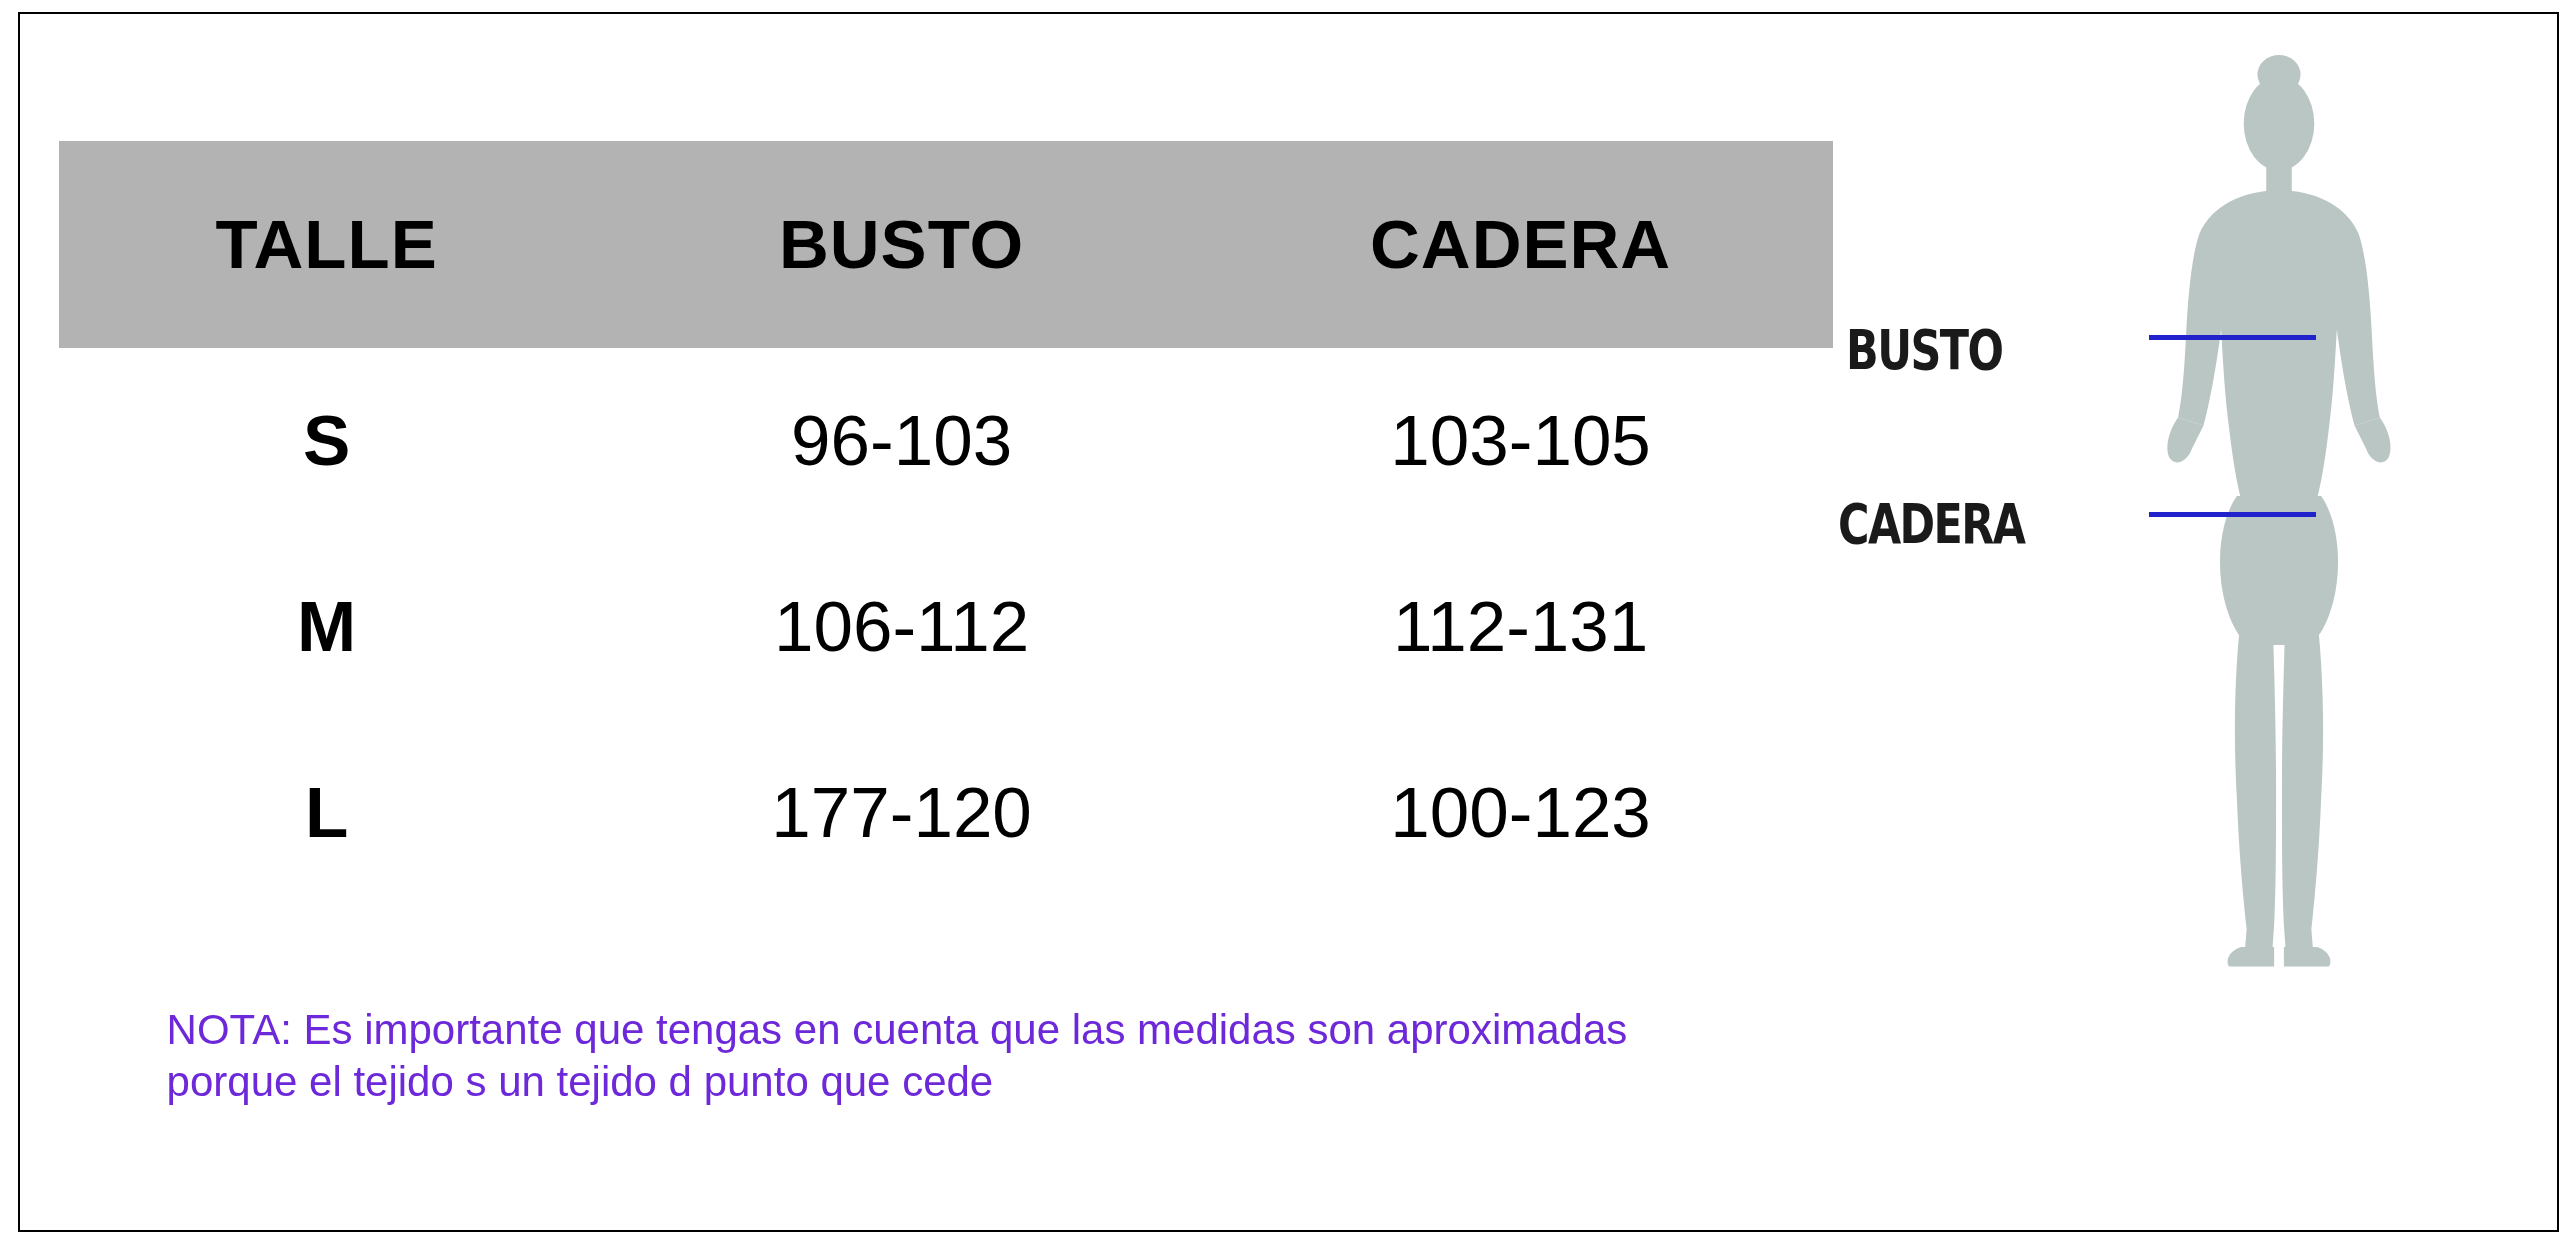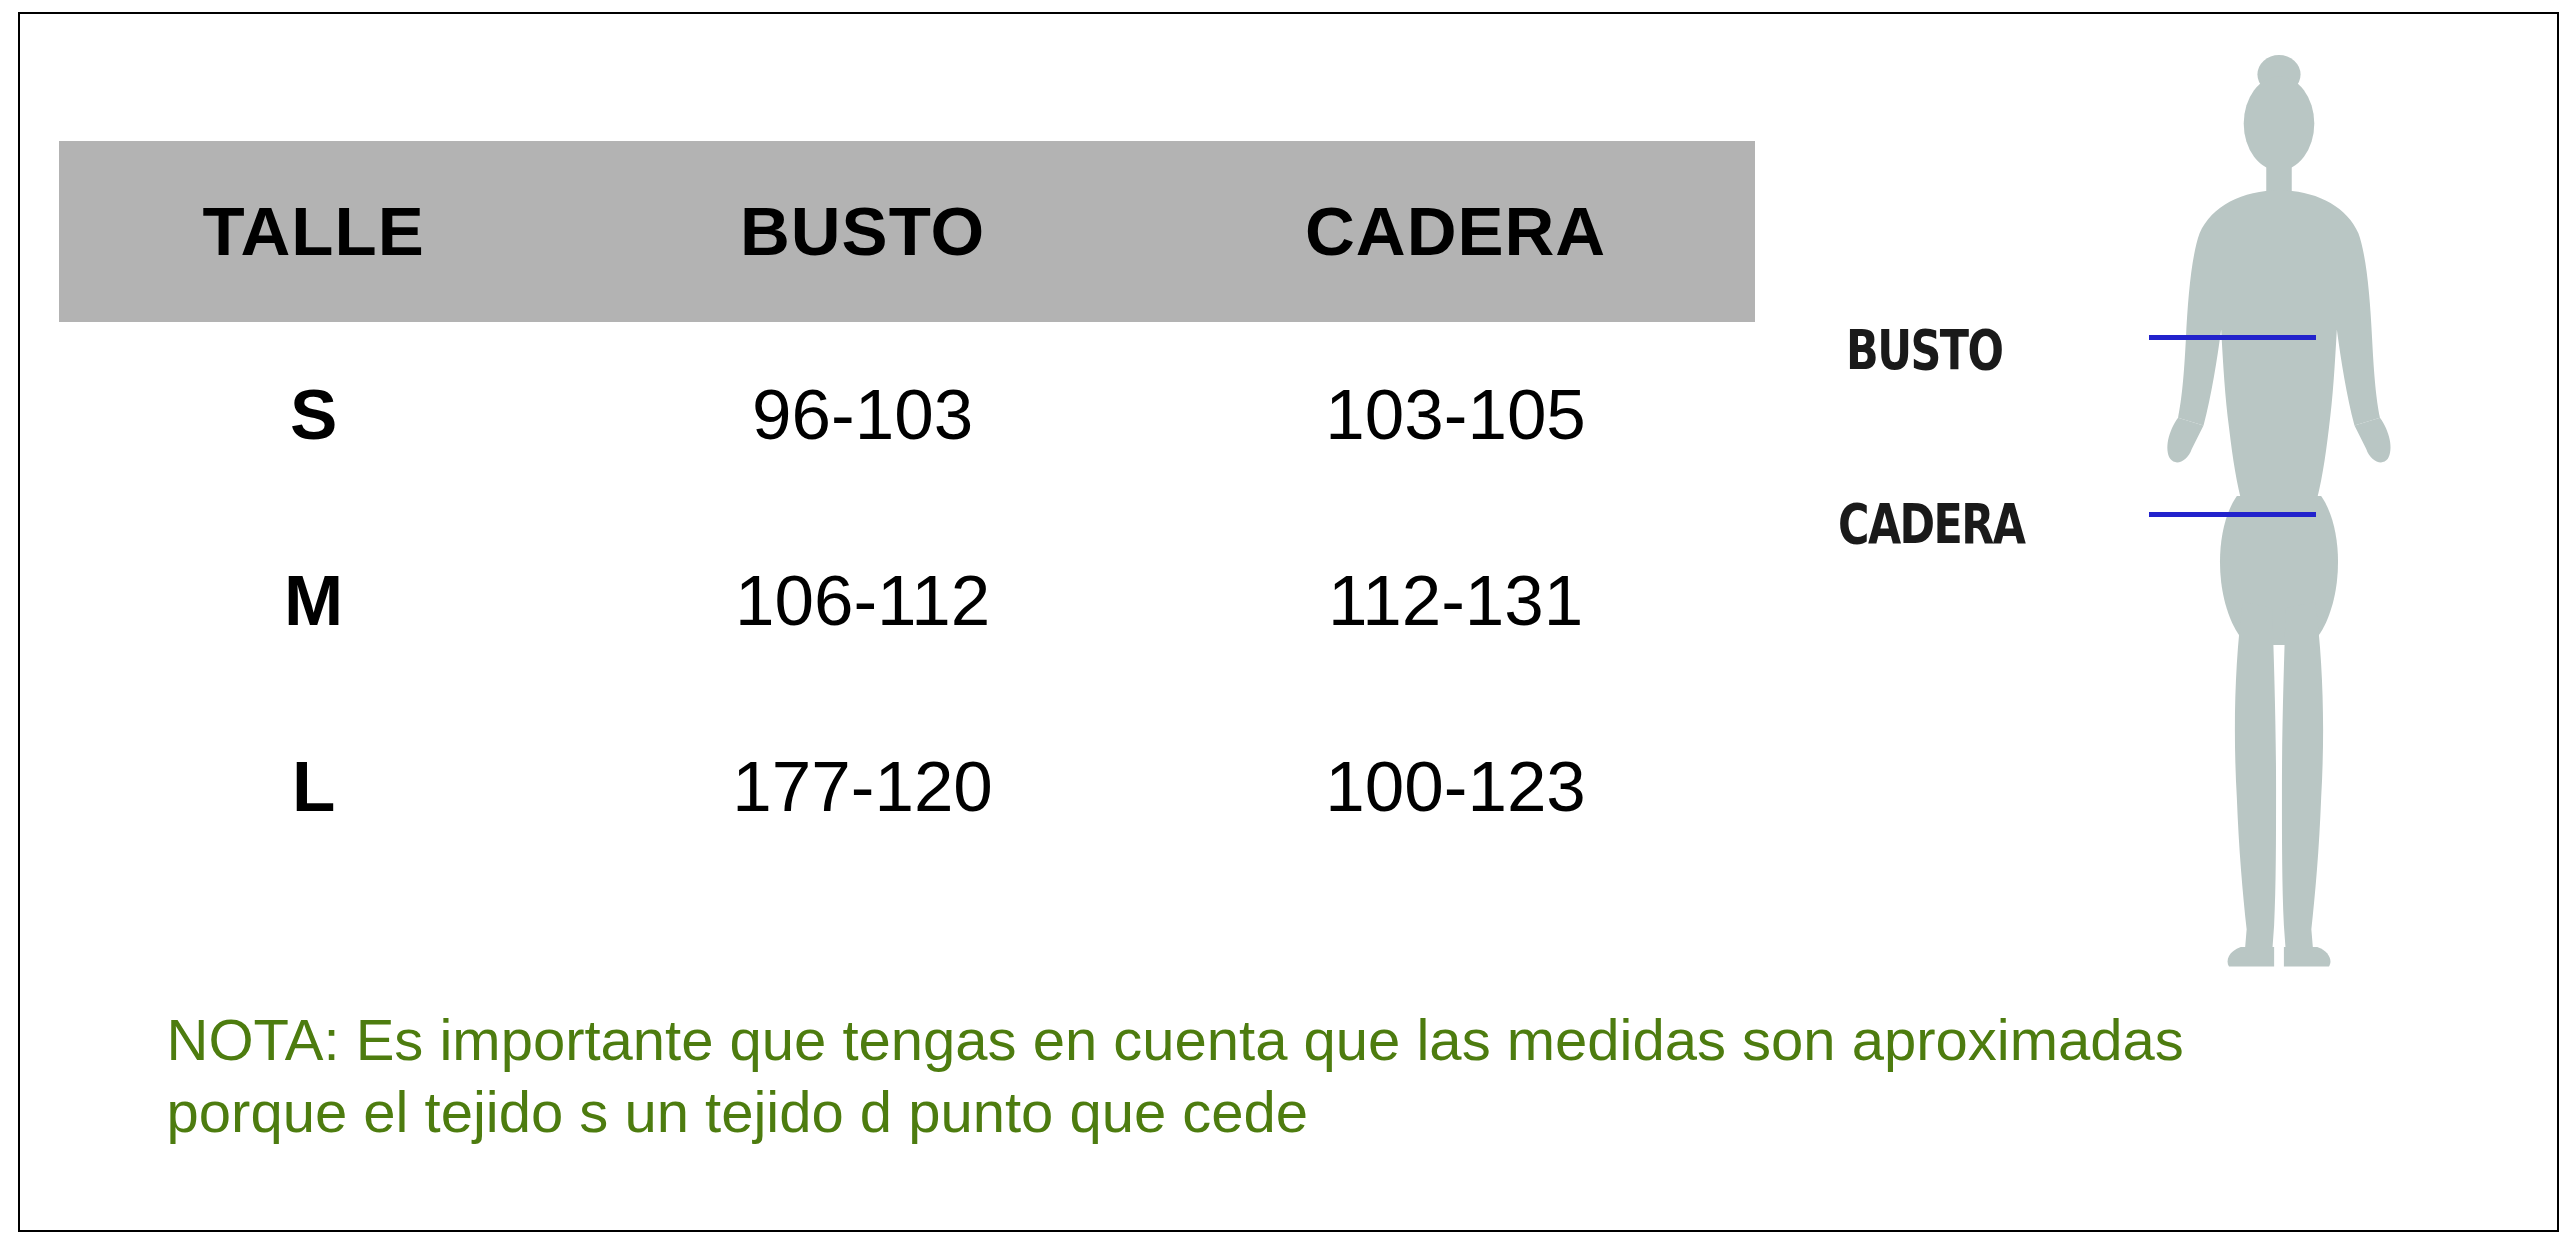--- a/index.html
+++ b/index.html
@@ -41,21 +41,21 @@
     width: 1696px;
     table-layout: fixed;
   }
   .size-table th {
     background: #b3b3b3;
     color: #000000;
     font-size: 69px;
     font-weight: bold;
     height: 181px;
     text-align: center;
-    padding: 0;
+    padding: 13px;
     letter-spacing: 1px;
   }
   .size-table th.col-talle { width: 510px; }
   .size-table th.col-busto { width: 588px; }
   .size-table th.col-cadera { width: 598px; }
 
   .size-table td {
     font-size: 71px;
     color: #000000;
     text-align: center;
@@ -67,23 +67,23 @@
     font-weight: bold;
     font-size: 71px;
   }
 
   
   .note {
     position: absolute;
     left: 147px;
     top: 990px;
     width: 2245px;
-    font-size: 58px;
+    font-size: 42px;
     line-height: 1.25;
-    color: #4d7c0f;
+    color: #6d28d9;
   }
 
   
   .figure-area {
     position: absolute;
     left: 1813px;
     top: 39px;
     width: 706px;
     height: 941px;
   }

